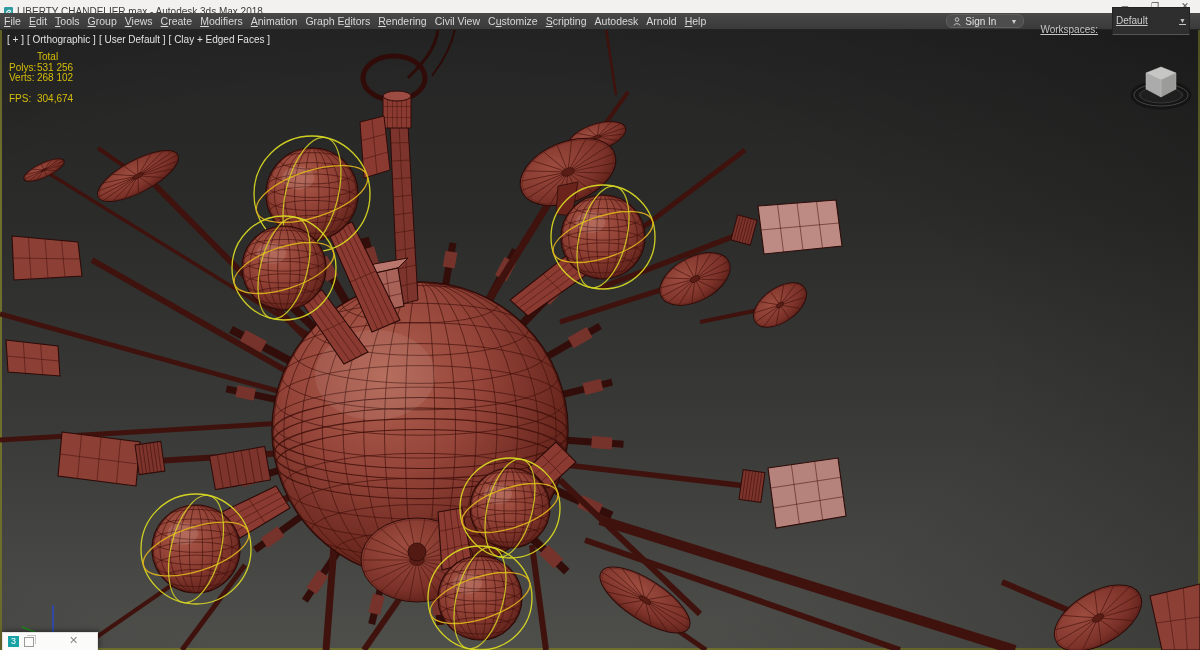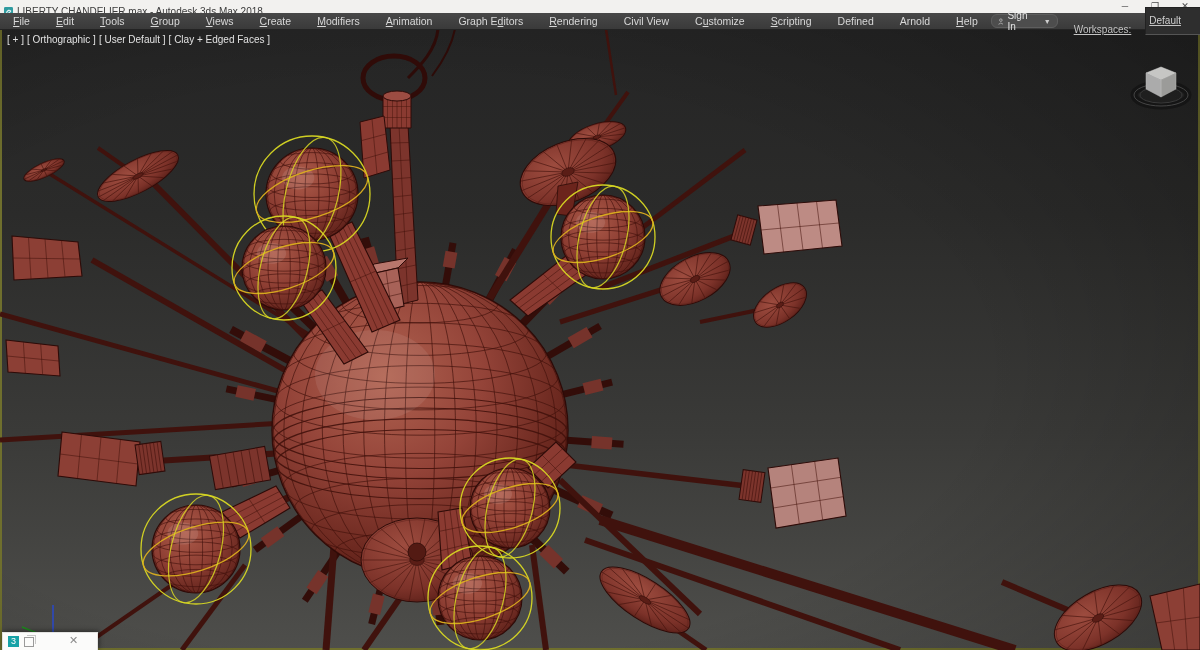--- a/index.html
+++ b/index.html
@@ -10,21 +10,21 @@
   .titlebar{position:absolute;top:0;left:0;right:0;height:23px;background:#f2f1ef;
             display:flex;align-items:center;font-size:10px;color:#3a3a3a;z-index:10;}
   .app-icon{width:9px;height:9px;margin:0 4px 0 4px;flex:0 0 auto;}
   .win-controls{margin-left:auto;display:flex;height:100%;}
   .win-btn{width:30px;text-align:center;font-size:9px;line-height:13px;color:#4a4a4a;cursor:default;}
 
   
   .menubar{position:absolute;top:13px;left:0;right:0;height:16px;
            background:linear-gradient(#484848,#3a3a3a);border-bottom:1px solid #232323;
            display:flex;align-items:center;font-size:10.5px;color:#d8d8d8;z-index:10;}
-  .menu-item{padding:0 13px;line-height:16px;white-space:nowrap;}
+  .menu-item{padding:0 4px;line-height:16px;white-space:nowrap;}
   .menu-item .u{text-decoration:underline;}
   .signin{display:flex;align-items:center;gap:4px;margin-left:auto;
           background:#4d4d4d;border:1px solid #5e5e5e;border-radius:6px;
           height:12px;padding:0 6px;font-size:10px;color:#e2e2e2;}
   .signin .caret{font-size:7px;color:#cfcfcf;margin-left:10px;}
   .workspaces{display:flex;align-items:flex-end;gap:14px;margin:0 10px 0 16px;
               font-size:10px;color:#c4c4c4;text-decoration:underline;}
   .ws-select{width:70px;height:12px;background:#2e2e2e;border:1px solid #222;
              border-bottom-color:#555;color:#cfcfcf;font-size:10px;line-height:12px;
              padding:7px 3px;display:flex;}
@@ -83,21 +83,21 @@
       <span class="menu-item"><span class="u">G</span>roup</span>
       <span class="menu-item"><span class="u">V</span>iews</span>
       <span class="menu-item"><span class="u">C</span>reate</span>
       <span class="menu-item"><span class="u">M</span>odifiers</span>
       <span class="menu-item"><span class="u">A</span>nimation</span>
       <span class="menu-item">Graph E<span class="u">d</span>itors</span>
       <span class="menu-item"><span class="u">R</span>endering</span>
       <span class="menu-item">Civil View</span>
       <span class="menu-item">C<span class="u">u</span>stomize</span>
       <span class="menu-item"><span class="u">S</span>cripting</span>
-      <span class="menu-item">Defined</span>
+      <span class="menu-item">Autodesk</span>
       <span class="menu-item">Arnold</span>
       <span class="menu-item"><span class="u">H</span>elp</span>
     </div>
   <div class="signin">
     <svg width="8" height="9" viewBox="0 0 8 9">
       <circle cx="4" cy="2.6" r="1.8" fill="none" stroke="#cfcfcf" stroke-width="0.9"></circle>
       <path d="M0.7 8.4 Q4 4.8 7.3 8.4" fill="none" stroke="#cfcfcf" stroke-width="0.9"></path>
     </svg>
     <span>Sign In</span>
     <span class="caret">▼</span>
@@ -679,20 +679,35 @@
       <ellipse cx="510" cy="508" rx="22.5" ry="50" fill="none" stroke="#d8d823" stroke-width="1.2" opacity="0.85" transform="rotate(14 510 508)"></ellipse>
     </svg>
 
   <div class="vp-label">
       <span class="vp-seg">[ + ]</span>
       <span class="vp-seg">[ Orthographic ]</span>
       <span class="vp-seg">[ User Default ]</span>
       <span class="vp-seg">[ Clay + Edged Faces ]</span>
     </div>
 
+  <div class="stats">
+    <div class="hdr">Total</div>
+    <div class="row">
+      <span class="lbl">Polys:</span>
+      <span>531 256</span>
+    </div>
+    <div class="row">
+      <span class="lbl">Verts:</span>
+      <span>268 102</span>
+    </div>
+    <div class="row fps">
+      <span class="lbl">FPS:</span>
+      <span>304,674</span>
+    </div>
+  </div>
 
   <svg class="viewcube" width="62" height="66" viewBox="0 0 62 66">
     <ellipse cx="31" cy="50" rx="27" ry="11" fill="none" stroke="#141414" stroke-width="7" opacity="0.9"></ellipse>
     <ellipse cx="31" cy="50" rx="27" ry="11" fill="none" stroke="#454545" stroke-width="1"></ellipse>
     <ellipse cx="31" cy="50" rx="21" ry="8" fill="none" stroke="#3a3a3a" stroke-width="1"></ellipse>
     <polygon points="31,22 46,28 31,35 16,28" fill="#c6c6c4" stroke="#d8d8d8" stroke-width="0.5"></polygon>
     <polygon points="46,28 46,44 31,52 31,35" fill="#9b9b99" stroke="#b5b5b3" stroke-width="0.5"></polygon>
     <polygon points="16,28 31,35 31,52 16,44" fill="#ababab" stroke="#bcbcbc" stroke-width="0.5"></polygon>
   </svg>
 </div>

